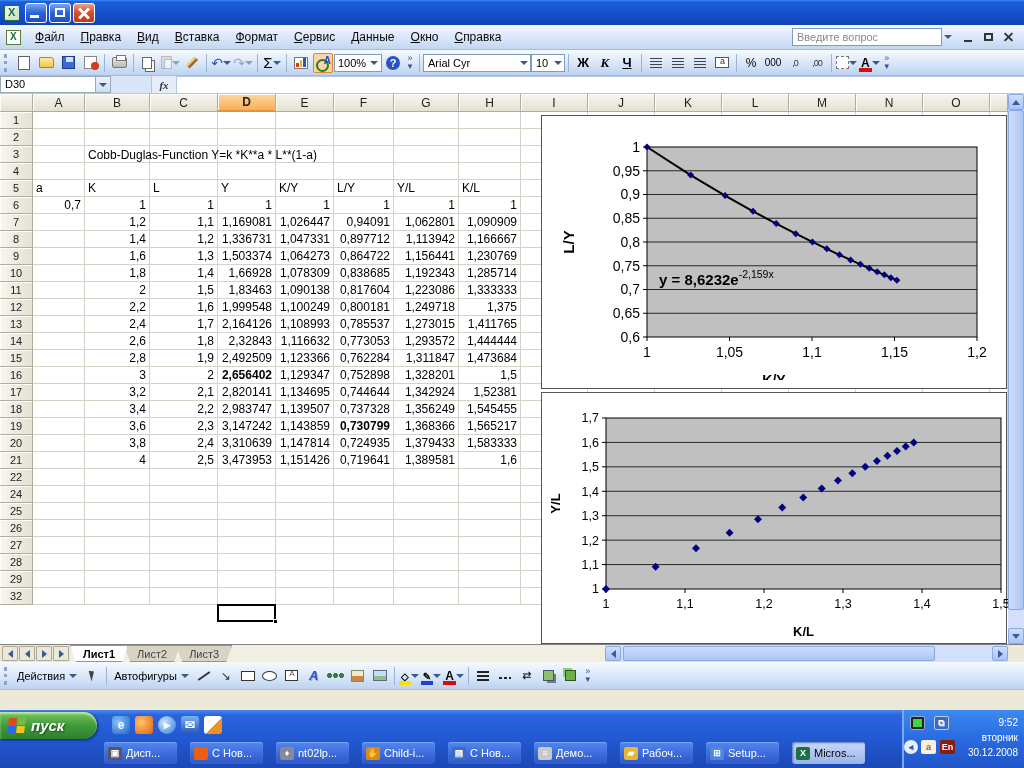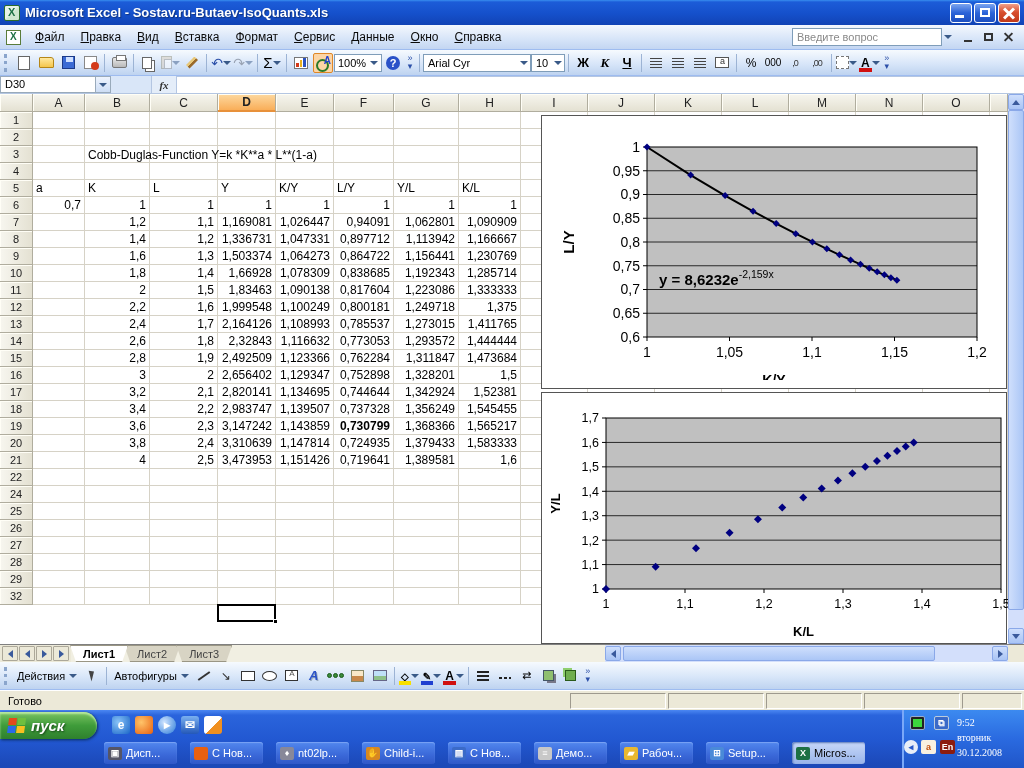--- a/index.html
+++ b/index.html
@@ -173,30 +173,29 @@
   .flag i:nth-child(3){background:#2a6ae8;} .flag i:nth-child(4){background:#f8c020;}
   .qlaunch { position:absolute; left:112px; top:6px; display:flex; gap:5px; }
   .qlico { width:18px; height:18px; border-radius:3px; display:flex; align-items:center; justify-content:center; font-size:12px; font-weight:bold; color:#fff; }
   .taskbtns { position:absolute; left:104px; top:32px; display:flex; gap:13px; }
   .taskbtn { width:73px; height:22px; border-radius:3px; background:linear-gradient(180deg,#5287ee,#3a68d8 60%,#3058c8); box-shadow:inset 0 1px 1px #7aa4f4; color:#fff; font-size:11px; display:flex; align-items:center; gap:4px; padding:0 4px; overflow:hidden; white-space:nowrap;}
   .taskbtn.active { background:linear-gradient(180deg,#c8d8f8,#98b4ea); color:#000; box-shadow:inset 1px 1px 2px #5a78b8;}
   .tbico { width:14px; height:13px; border-radius:2px; flex:none; display:flex; align-items:center; justify-content:center; font-size:9px; font-weight:bold; color:#fff;}
   .tray { position:absolute; right:0; top:0; width:122px; height:58px; background:linear-gradient(180deg,#3c8af0 0%,#2a6ae0 50%,#2055c8 100%); border-left:2px solid #7aa8f8; display:flex; }
   .trayicons { position:relative; width:58px; }
   .tico { position:absolute; width:15px; height:14px; border-radius:2px; display:flex; align-items:center; justify-content:center; font-size:9px; font-weight:bold; color:#fff;}
-  .clock { flex:1; color:#fff; font-size:10px; padding:5px 22px 0 0; line-height:15px; white-space:nowrap;font-family:Liberation Serif, serif;}
+  .clock { flex:1; color:#fff; font-size:10px; text-align:right; padding:5px 6px 0 0; line-height:15px; white-space:nowrap;}
 </style>
 </head>
 <body>
 
 <div class="screen">
 
   <div class="titlebar">
     <div class="excel-ico"></div>
-    <div class="txt">Microsoft Excel - Sostav.ru-Butaev-IsoQuants.xls</div>
     <div class="winbtns">
       <div class="wbtn">
           <i class="g-min"></i>
         </div>
       <div class="wbtn">
           <i class="g-rest"></i>
         </div>
       <div class="wbtn close">
           <i class="g-x1"></i>
           <i class="g-x2"></i>
@@ -673,21 +672,21 @@
             <div class="gcell" style="width: 67px;"></div>
             <div class="gcell" style="width: 67px;"></div>
             <div class="gcell" style="width: 67px;"></div>
             <div class="gcell" style="width: 18px;"></div>
           </div>
           <div class="grow">
             <div class="rnum">16</div>
             <div class="gcell" style="width: 52px;"></div>
             <div class="gcell num" style="width: 65px;">3</div>
             <div class="gcell num" style="width: 68px;">2</div>
-            <div class="gcell num" style="width: 58px;">2,656402</div>
+            <div class="gcell num" style="width: 58px; font-weight: bold;">2,656402</div>
             <div class="gcell num" style="width: 58px;">1,129347</div>
             <div class="gcell num" style="width: 60px;">0,752898</div>
             <div class="gcell num" style="width: 65px;">1,328201</div>
             <div class="gcell num" style="width: 62px;">1,5</div>
             <div class="gcell" style="width: 67px;"></div>
             <div class="gcell" style="width: 67px;"></div>
             <div class="gcell" style="width: 67px;"></div>
             <div class="gcell" style="width: 67px;"></div>
             <div class="gcell" style="width: 67px;"></div>
             <div class="gcell" style="width: 67px;"></div>
@@ -1181,30 +1180,20 @@
       </div>
     <div class="tbtn">
         <div class="ico-3d"></div>
       </div>
     <div class="chev">
         <span>»</span>
         <span>▾</span>
       </div>
   </div>
 
-  <div class="statusbar">
-    <span class="ready">Готово</span>
-    <div style="margin-left:auto; display:flex;">
-      <div class="sseg" style="width:96px"></div>
-      <div class="sseg" style="width:96px"></div>
-      <div class="sseg" style="width:96px"></div>
-      <div class="sseg" style="width:96px"></div>
-      <div class="sseg" style="width:60px"></div>
-    </div>
-  </div>
 
   <div class="taskbar">
     <div class="startbtn">
       <div class="flag">
           <i></i>
           <i></i>
           <i></i>
           <i></i>
         </div>
       <span class="label">пуск</span>

